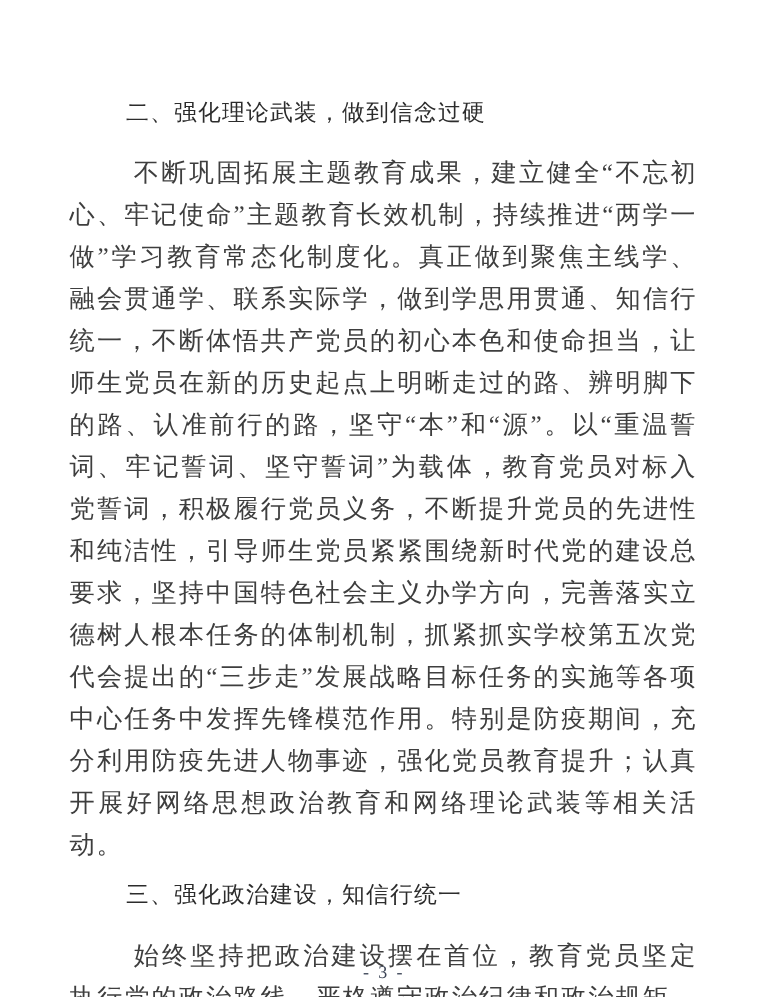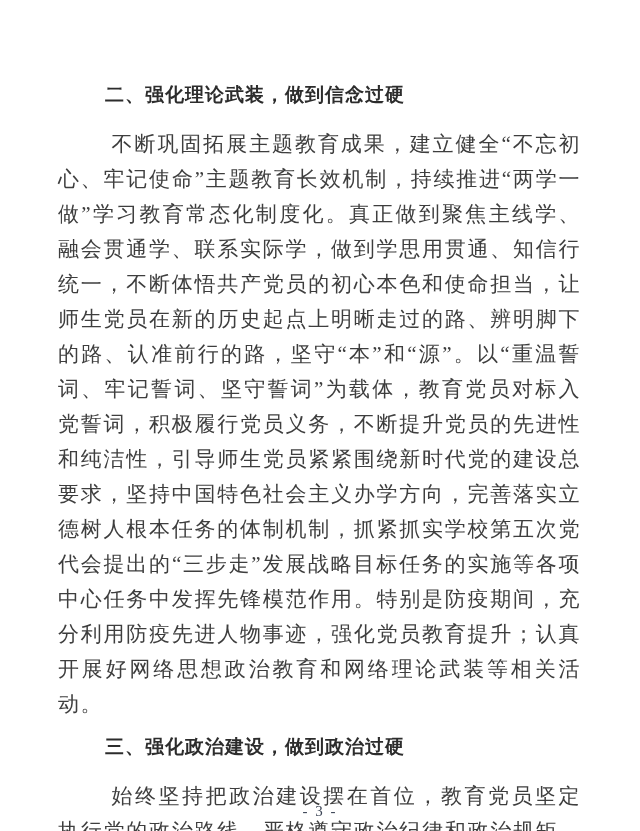--- a/index.html
+++ b/index.html
@@ -18,21 +18,21 @@
   .doc {
     position: absolute;
     left: 58px;
     top: 84px;
     width: 523px;
   }
   .section-heading {
     margin: 0;
     padding-left: 47px;
     font-family: "Liberation Sans", sans-serif;
-    font-weight: bold;
+    font-weight: normal;
     font-size: 19px;
     line-height: 21px;
     letter-spacing: 1px;
     color: #2c2c2c;
   }
   .section-heading.second {
     margin-top: 14px;
   }
   .para {
     margin: 22px 0 0 0;
@@ -66,20 +66,20 @@
 </head>
 <body>
 
 <div class="page">
   <div class="doc">
 
     <h2 class="section-heading">二、强化理论武装，做到信念过硬</h2>
 
     <p class="para first">不断巩固拓展主题教育成果，建立健全“不忘初心、牢记使命”主题教育长效机制，持续推进“两学一做”学习教育常态化制度化。真正做到聚焦主线学、融会贯通学、联系实际学，做到学思用贯通、知信行统一，不断体悟共产党员的初心本色和使命担当，让师生党员在新的历史起点上明晰走过的路、辨明脚下的路、认准前行的路，坚守“本”和“源”。以“重温誓词、牢记誓词、坚守誓词”为载体，教育党员对标入党誓词，积极履行党员义务，不断提升党员的先进性和纯洁性，引导师生党员紧紧围绕新时代党的建设总要求，坚持中国特色社会主义办学方向，完善落实立德树人根本任务的体制机制，抓紧抓实学校第五次党代会提出的“三步走”发展战略目标任务的实施等各项中心任务中发挥先锋模范作用。特别是防疫期间，充分利用防疫先进人物事迹，强化党员教育提升；认真开展好网络思想政治教育和网络理论武装等相关活动。</p>
 
-    <h2 class="section-heading second">三、强化政治建设，做到政治过硬</h2>
+    <h2 class="section-heading second">三、强化政治建设，知信行统一</h2>
 
     <p class="para second">始终坚持把政治建设摆在首位，教育党员坚定执行党的政治路线，严格遵守政治纪律和政治规矩，在政治立场、政治方向、政治原则、政治道路上同中央保持高度一致，确保党委的各项决策部署落地生根、开花结果。严格落实“第一议题”制度，把推</p>
 
   </div>
 
   <div class="page-number">- 3 -</div>
 </div>
 
 </body></html>

